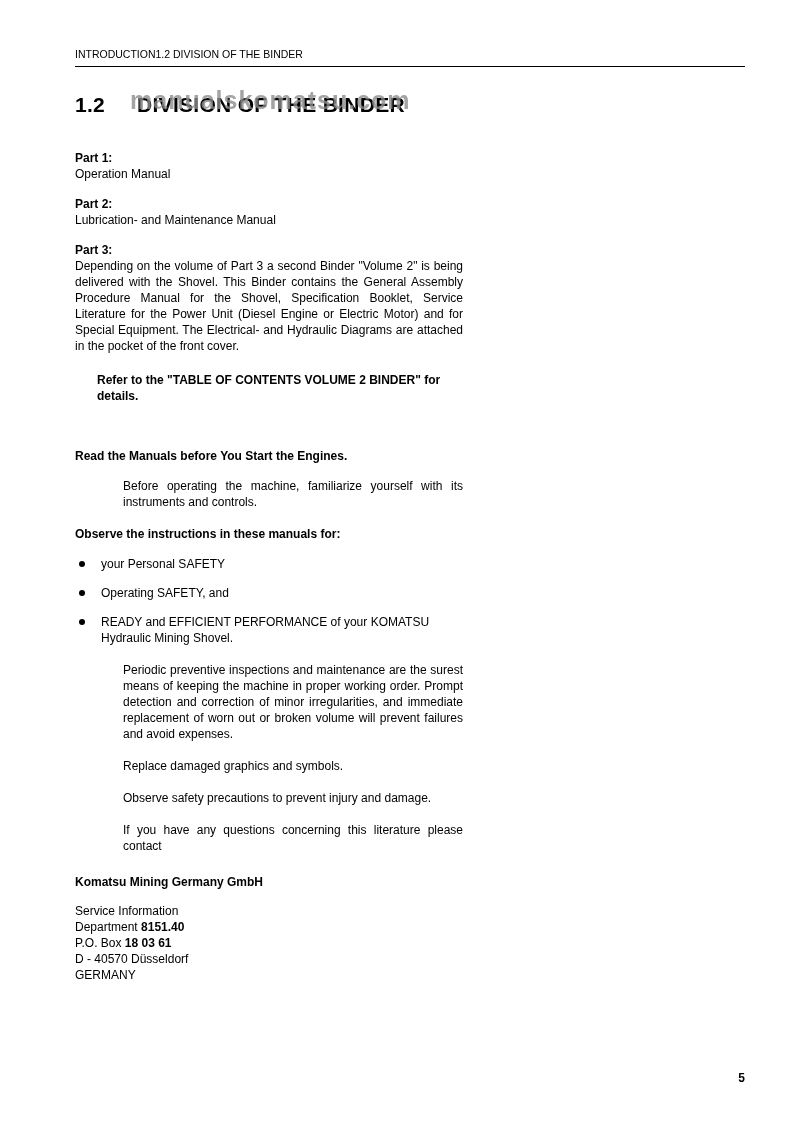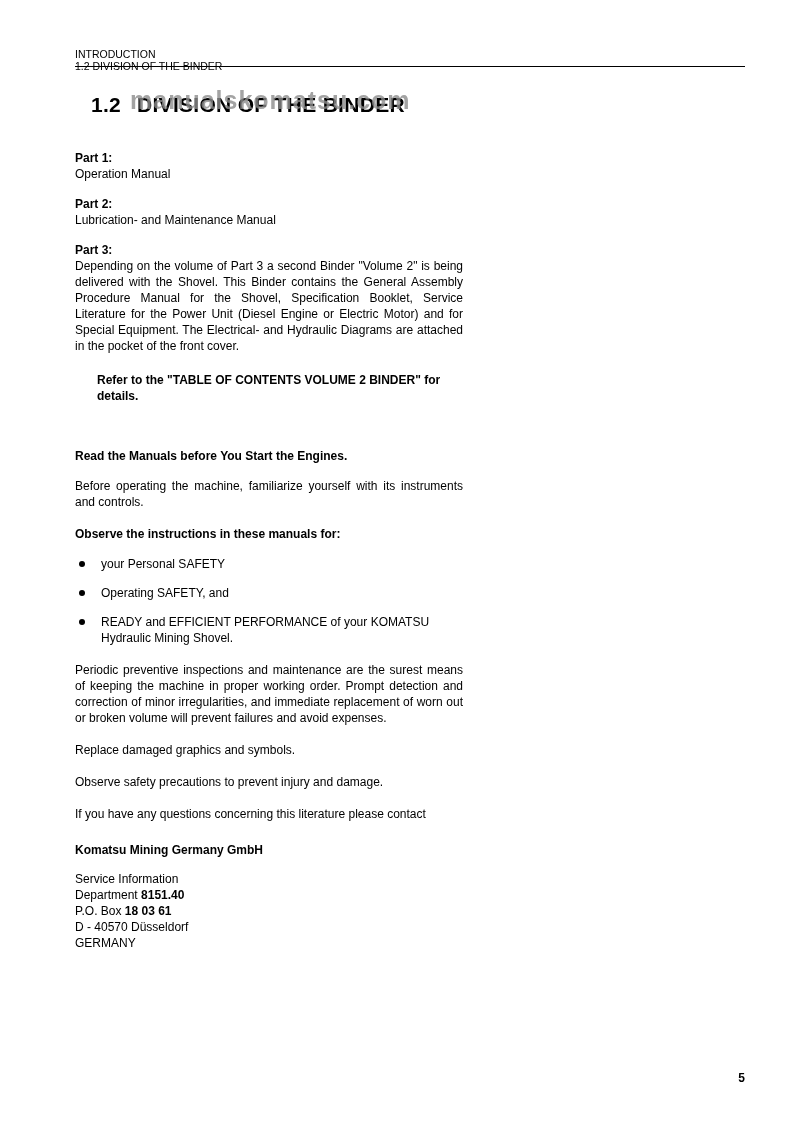--- a/index.html
+++ b/index.html
@@ -5,47 +5,47 @@
   * { margin:0; padding:0; box-sizing:border-box; }
   html,body { background:#e8e8e8; }
   body { font-family:"Liberation Sans","DejaVu Sans",sans-serif; color:#000; }
   .page {
     position:relative; width:793px; height:1123px; background:#fff;
     margin:0 auto; overflow:hidden;
   }
   .page-header {
     position:absolute; top:48px; left:75px; right:48px;
     display:flex; 
-    font-size:10.5px; color:#000;flex-direction:column;
+    font-size:10.5px; color:#000;
   }
   .header-rule {
     position:absolute; top:66px; left:75px; right:48px;
     height:1px; background:#000;
   }
   .title-wrap { position:absolute; top:93px; left:75px; width:600px; height:40px; }
   .title { font-size:21px; font-weight:bold; letter-spacing:0.3px; white-space:nowrap; position:relative; z-index:1; }
-  .title-num { display:inline-block; width:62px;text-align:center; }
+  .title-num { display:inline-block; width:62px; }
   .watermark {
     position:absolute; left:55px; top:-7px; z-index:2;
     font-size:25px; font-weight:bold; letter-spacing:1px;
     color:rgba(140,140,140,0.8); white-space:nowrap; pointer-events:none;text-align:right;
   }
   .content {
     position:absolute; top:150px; left:75px; width:388px;
     font-size:12px; line-height:16px;
   }
   .bold { font-weight:bold; }
   .part-label { font-weight:bold; }
   .block { margin-bottom:14px; }
   .justify { text-align:justify; }
   .refer-note {
     font-weight:bold; margin:18px 0 44px 22px; width:365px;
   }
   .heading { font-weight:bold; margin-bottom:14px; }
-  .para { margin-bottom:16px; }
+  .para { margin-bottom:16px;margin-left:48px; }
   .bullet-list { margin:0 0 16px 0; list-style:none; }
   .bullet-item { display:flex; margin-bottom:13px; }
   .bullet-dot {
     flex:0 0 auto; width:6px; height:6px; border-radius:50%;
     background:#000; margin:5px 16px 0 4px;
   }
   .bullet-text { flex:1 1 auto; }
   .company { font-weight:bold; margin:20px 0 13px 0; }
   .address-line { display:block; }
   .page-number {

